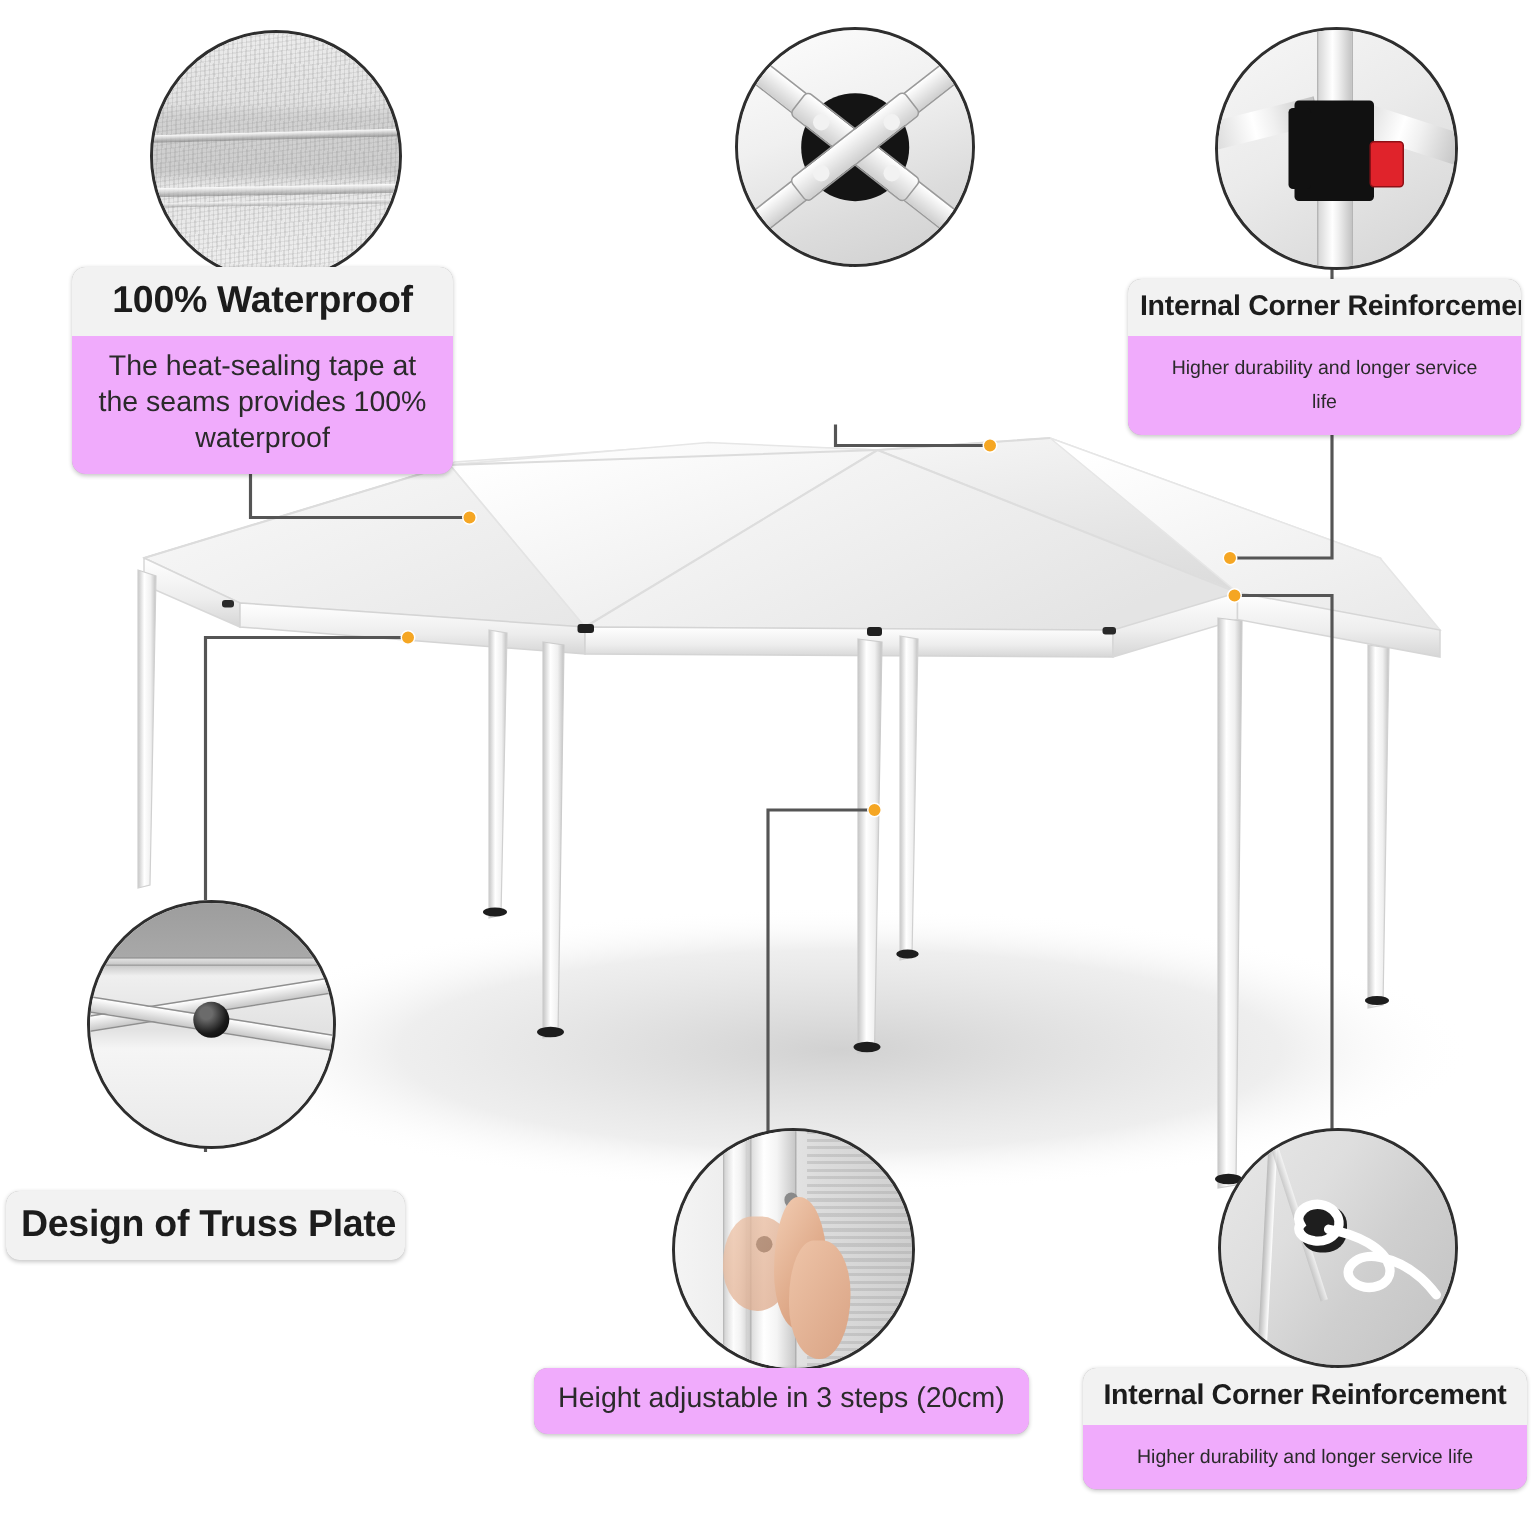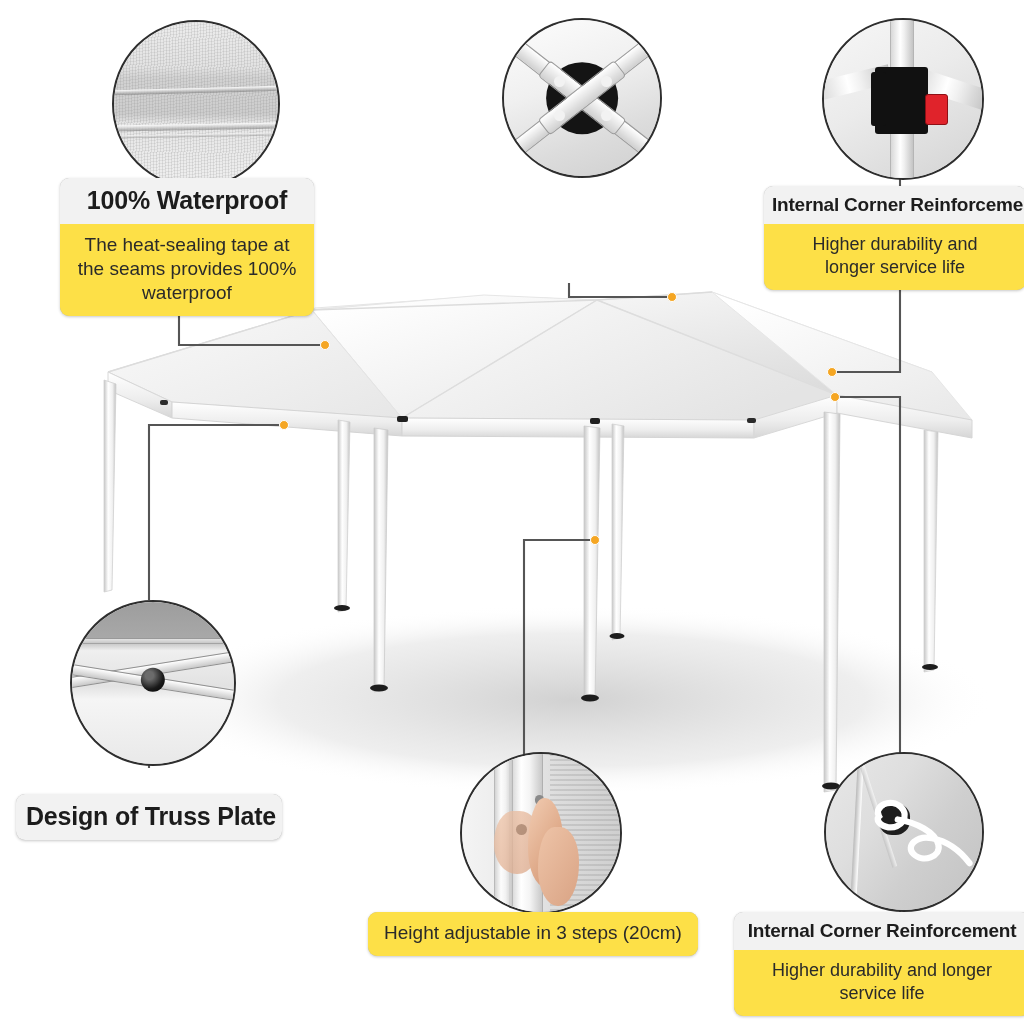--- a/index.html
+++ b/index.html
@@ -11,21 +11,21 @@
     width: 1024px;
     height: 1024px;
     position: relative;
     overflow: hidden;
     font-family: "Liberation Sans", sans-serif;
     -webkit-font-smoothing: antialiased;
   }
 
   #stage {
     position: absolute;
-    left: 12px; top: 0;
+    left: 0; top: 0;
     width: 948px;
     height: 1024px;
   }
 
   
   #art {
     position: absolute;
     left: 0; top: 0;
     width: 1024px;
     height: 1024px;
@@ -42,31 +42,31 @@
   }
   .callout .c-title {
     background: #f2f2f2;
     color: #1c1c1c;
     font-weight: bold;
     text-align: center;
     letter-spacing: -0.2px;
     white-space: nowrap;
   }
   .callout .c-body {
-    background: #fde047;
+    background: #f0abfc;
     color: #2a2a2a;
     text-align: center;
   }
 
   
   .t-lg .c-title { font-size: 25px; line-height: 27px; padding: 9px 10px 10px; }
   .t-md .c-title { font-size: 22px; line-height: 24px; padding: 9px 8px 10px; }
   .t-sm .c-title { font-size: 19px; line-height: 21px; padding: 8px 8px 9px; }
   .b-md .c-body { font-size: 19px; line-height: 24px; padding: 9px 12px 11px; }
-  .b-sm .c-body { font-size: 18px; line-height: 23px; padding: 9px 22px 11px; }
+  .b-sm .c-body { font-size: 13px; line-height: 23px; padding: 9px 22px 11px; }
 
   
   .bubble {
     position: absolute;
     border-radius: 50%;
     border: 2px solid #2e2e2e;
     overflow: hidden;
     background: #dcdcdc;
   }
   .bubble .inner {

